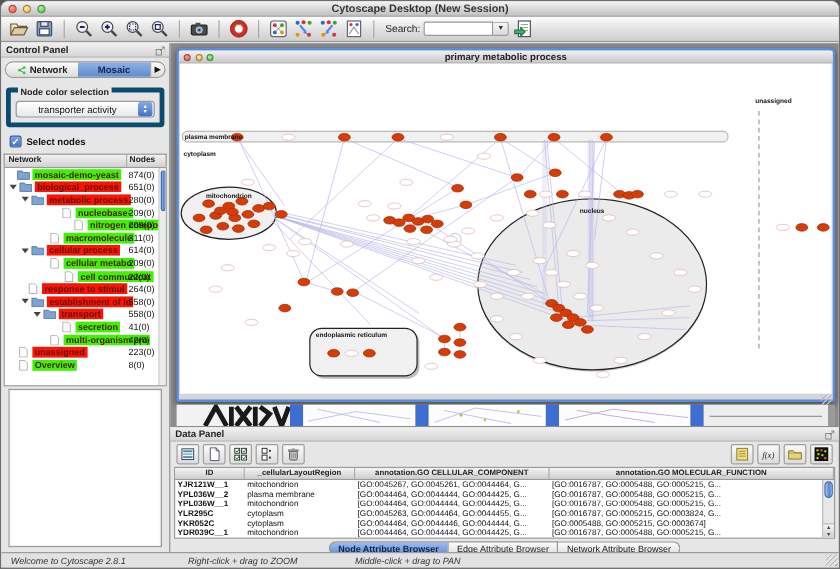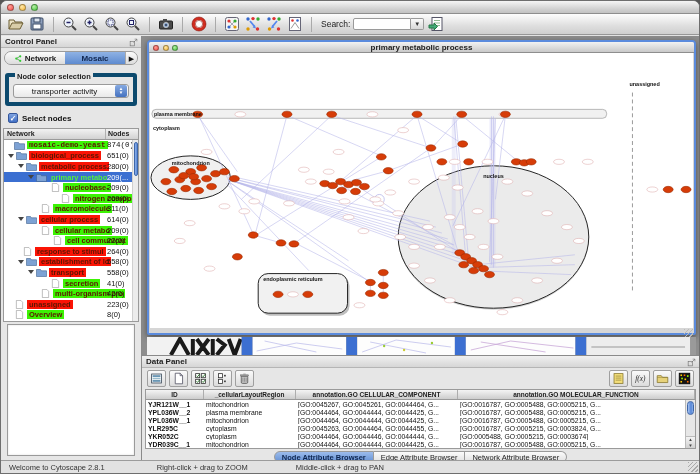--- a/index.html
+++ b/index.html
@@ -113,37 +113,38 @@
   .dp-tabs { height:14px; display:flex; justify-content:center; align-items:center; margin-top:2px; }
   .dp-tab { height:12px; font-size:7.5px; line-height:11px; padding:0 7px; border:1px solid #9a9a9a; border-left:none;
     background:linear-gradient(#fbfbfb,#e0e0e0); color:#222; }
   .dp-tab:first-child { border-left:1px solid #9a9a9a; border-radius:6px 0 0 6px; }
   .dp-tab:last-child { border-radius:0 6px 6px 0; }
   .dp-tab.sel { background:linear-gradient(#9cbcec,#6490d4); color:#0d2550; font-weight:bold;text-align:center; }
 
   
   .statusbar { position:absolute; left:0; right:0; bottom:0; height:13px; background:#e2e2e2; border-top:1px solid #9c9c9c;
     font-size:7.5px; color:#333; display:flex; align-items:center; }
-  .statusbar span { margin-left:8px; }
+  .statusbar span { margin-left:8px;font-style:italic; }
   .statusbar span:nth-child(2) { margin-left:52px; }
   .statusbar span:nth-child(3) { margin-left:48px; }
   .win-grip { position:absolute; right:1px; bottom:1px; width:10px; height:10px;
     background:repeating-linear-gradient(135deg,#aaa 0 1px,transparent 1px 3px); }
 </style>
 </head>
 <body>
 
 <div class="macwin">
 
   <div class="titlebar">
     <div class="lights">
       <div class="light r"></div>
       <div class="light y"></div>
       <div class="light g"></div>
     </div>
+    <span>Cytoscape Desktop (New Session)</span>
   </div>
 
   <div class="toolbar">
     <span id="tb-icons" style="display:contents;"><button class="tbtn">
           <svg viewBox="0 0 16 16">
             <path d="M1 13V4h5l1 2h7v2" fill="#efe6c8" stroke="#6b5d33"></path>
             <path d="M1 13l3-6h11l-3 6z" fill="#d9cda8" stroke="#6b5d33"></path>
           </svg>
         </button><button class="tbtn">
           <svg viewBox="0 0 16 16">
@@ -278,21 +279,21 @@
       <div class="checkrow">
         <div class="checkbox">✓</div>
         <span class="checklab">Select nodes</span>
       </div>
       <div class="tree-head">
         <span class="c1">Network</span>
         <span class="c2">Nodes</span>
       </div>
       <div class="treewrap">
         <div id="tree">
-            <div class="trow" style="padding-left: 10px; font-family: Liberation Mono, monospace;">
+            <div class="trow" style="padding-left: 10px;">
               <span class="tico">
                 <svg viewBox="0 0 11 9">
                   <path d="M0.5 8.5V1.5h4l1 1.3h5v5.7z" fill="#7da2d4" stroke="#3f618f" stroke-width="0.6"></path>
                 </svg>
               </span>
               <span class="lbl green">mosaic-demo-yeast</span>
               <span class="cnt">874(0)</span>
             </div>
             <div class="trow" style="padding-left: 4px;">
               <span class="arr"></span>
@@ -306,30 +307,20 @@
             </div>
             <div class="trow" style="padding-left: 14px;">
               <span class="arr"></span>
               <span class="tico">
                 <svg viewBox="0 0 11 9">
                   <path d="M0.5 8.5V1.5h4l1 1.3h5v5.7z" fill="#7da2d4" stroke="#3f618f" stroke-width="0.6"></path>
                 </svg>
               </span>
               <span class="lbl red">metabolic process</span>
               <span class="cnt">280(0)</span>
-            </div>
-            <div class="trow sel" style="padding-left: 24px;">
-              <span class="arr"></span>
-              <span class="tico">
-                <svg viewBox="0 0 11 9">
-                  <path d="M0.5 8.5V1.5h4l1 1.3h5v5.7z" fill="#7da2d4" stroke="#3f618f" stroke-width="0.6"></path>
-                </svg>
-              </span>
-              <span class="lbl green">primary metabo</span>
-              <span class="cnt">209(...</span>
             </div>
             <div class="trow" style="padding-left: 46px;">
               <span class="tico">
                 <svg viewBox="0 0 8 10">
                   <path d="M0.5 0.5h5l2 2v7h-7z" fill="#fff" stroke="#888" stroke-width="0.6"></path>
                 </svg>
               </span>
               <span class="lbl green">nucleobase-</span>
               <span class="cnt">209(0)</span>
             </div>

